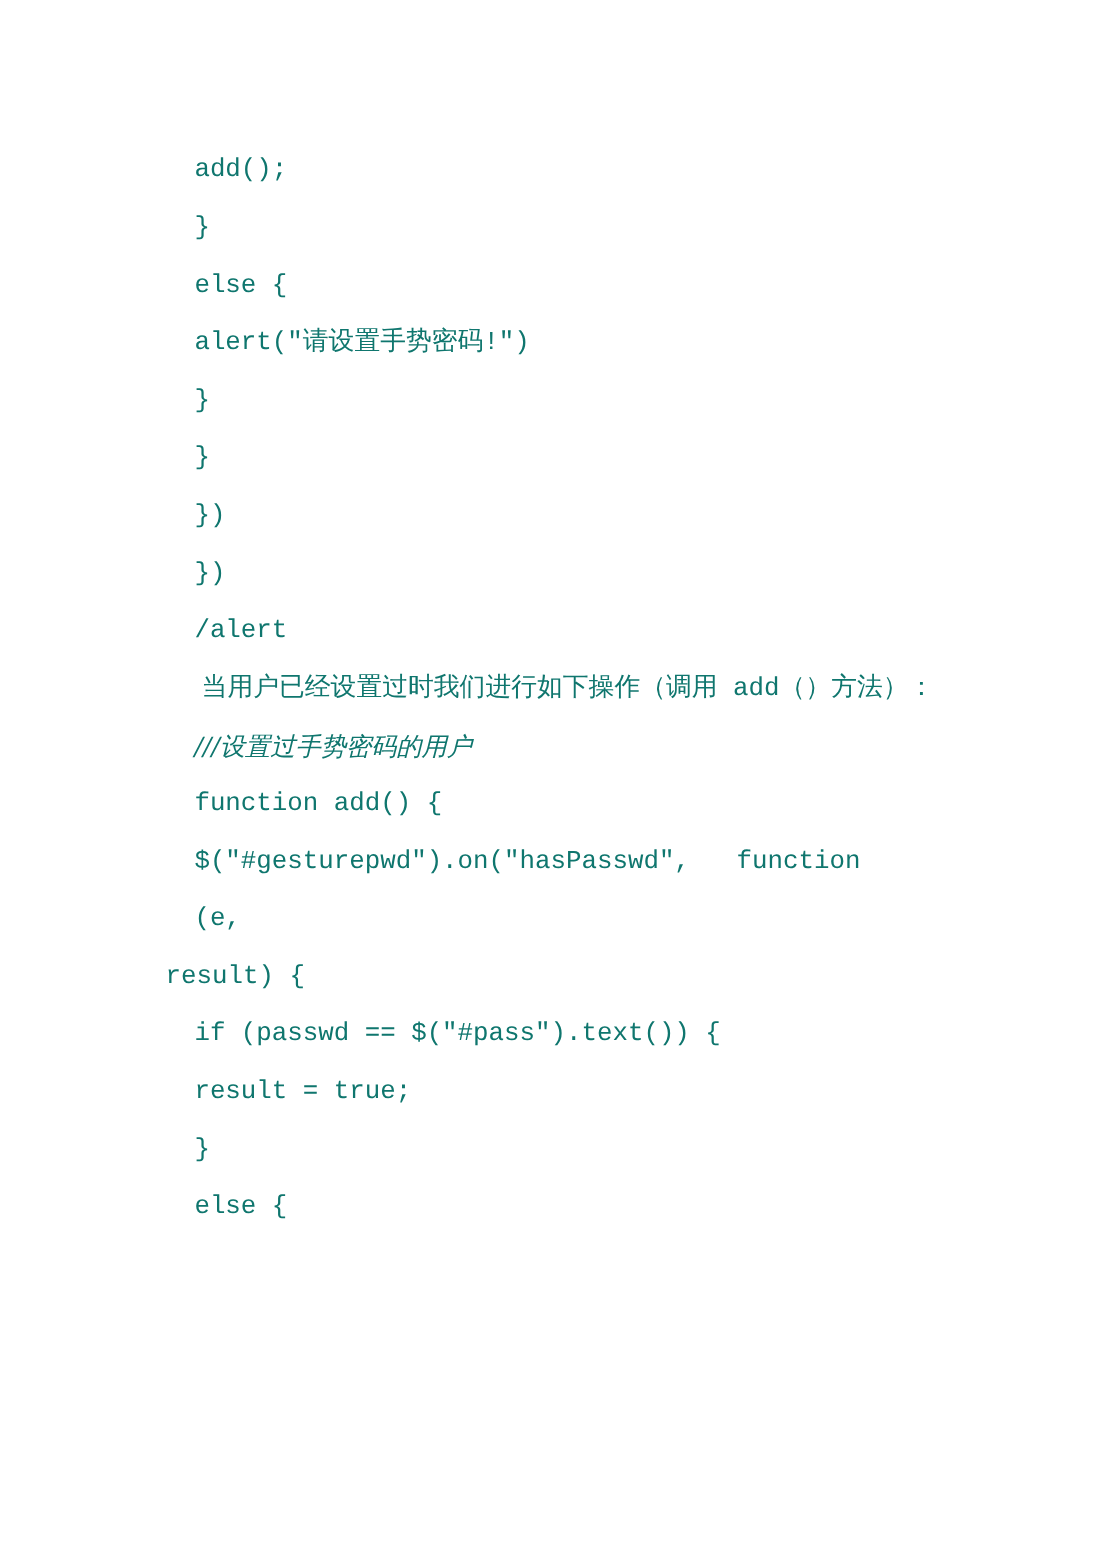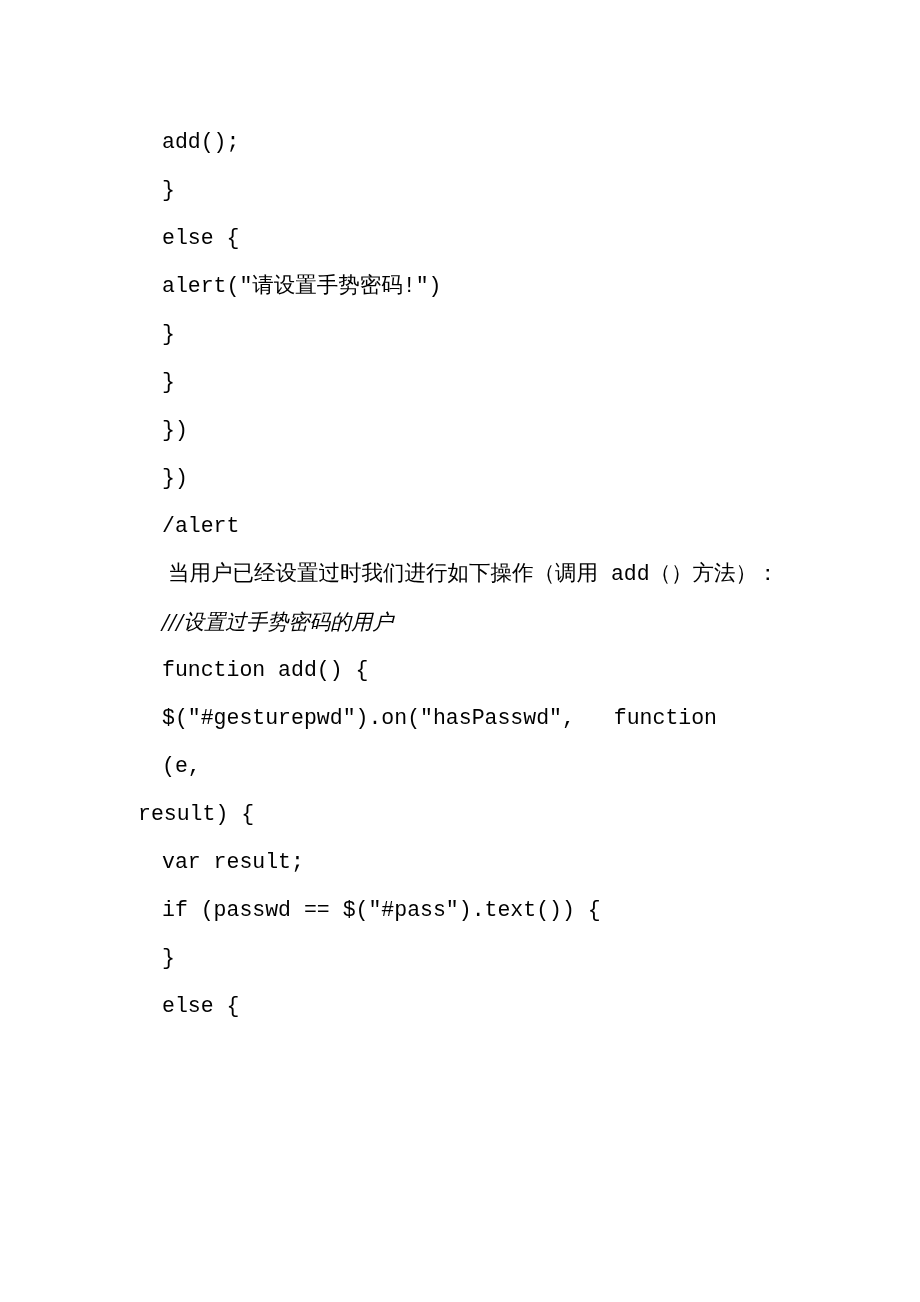--- a/index.html
+++ b/index.html
@@ -19,21 +19,21 @@
 
   
   .content {
     position: absolute;
     left: 138px;
     top: 118px;
     width: 646px;
   }
 
   .line {
-    color: #000000;
+    color: #0f766e;
     min-height: 48px;
     line-height: 48px;
     white-space: pre-wrap;
     -webkit-font-smoothing: antialiased;
   }
 
   
   .line.code {
     font-family: "Liberation Mono", "DejaVu Sans Mono", monospace;
     font-size: 21.5px;
@@ -86,19 +86,19 @@
     <div class="line code">})</div>
     <div class="line code">})</div>
     <div class="line code">/alert</div>
 
     <div class="line prose">当用户已经设置过时我们进行如下操作（调用 add（）方法）：</div>
     <div class="line prose-indent">///设置过手势密码的用户</div>
 
     <div class="line code">function add() {</div>
     <div class="line code justified">$("#gesturepwd").on("hasPasswd", function (e,</div>
     <div class="line code-wrap">result) {</div>
-    <div class="line code">var result;</div>
     <div class="line code">if (passwd == $("#pass").text()) {</div>
+    <div class="line code">result = true;</div>
     <div class="line code">}</div>
     <div class="line code">else {</div>
 
   </div>
 </div>
 
 </body></html>

